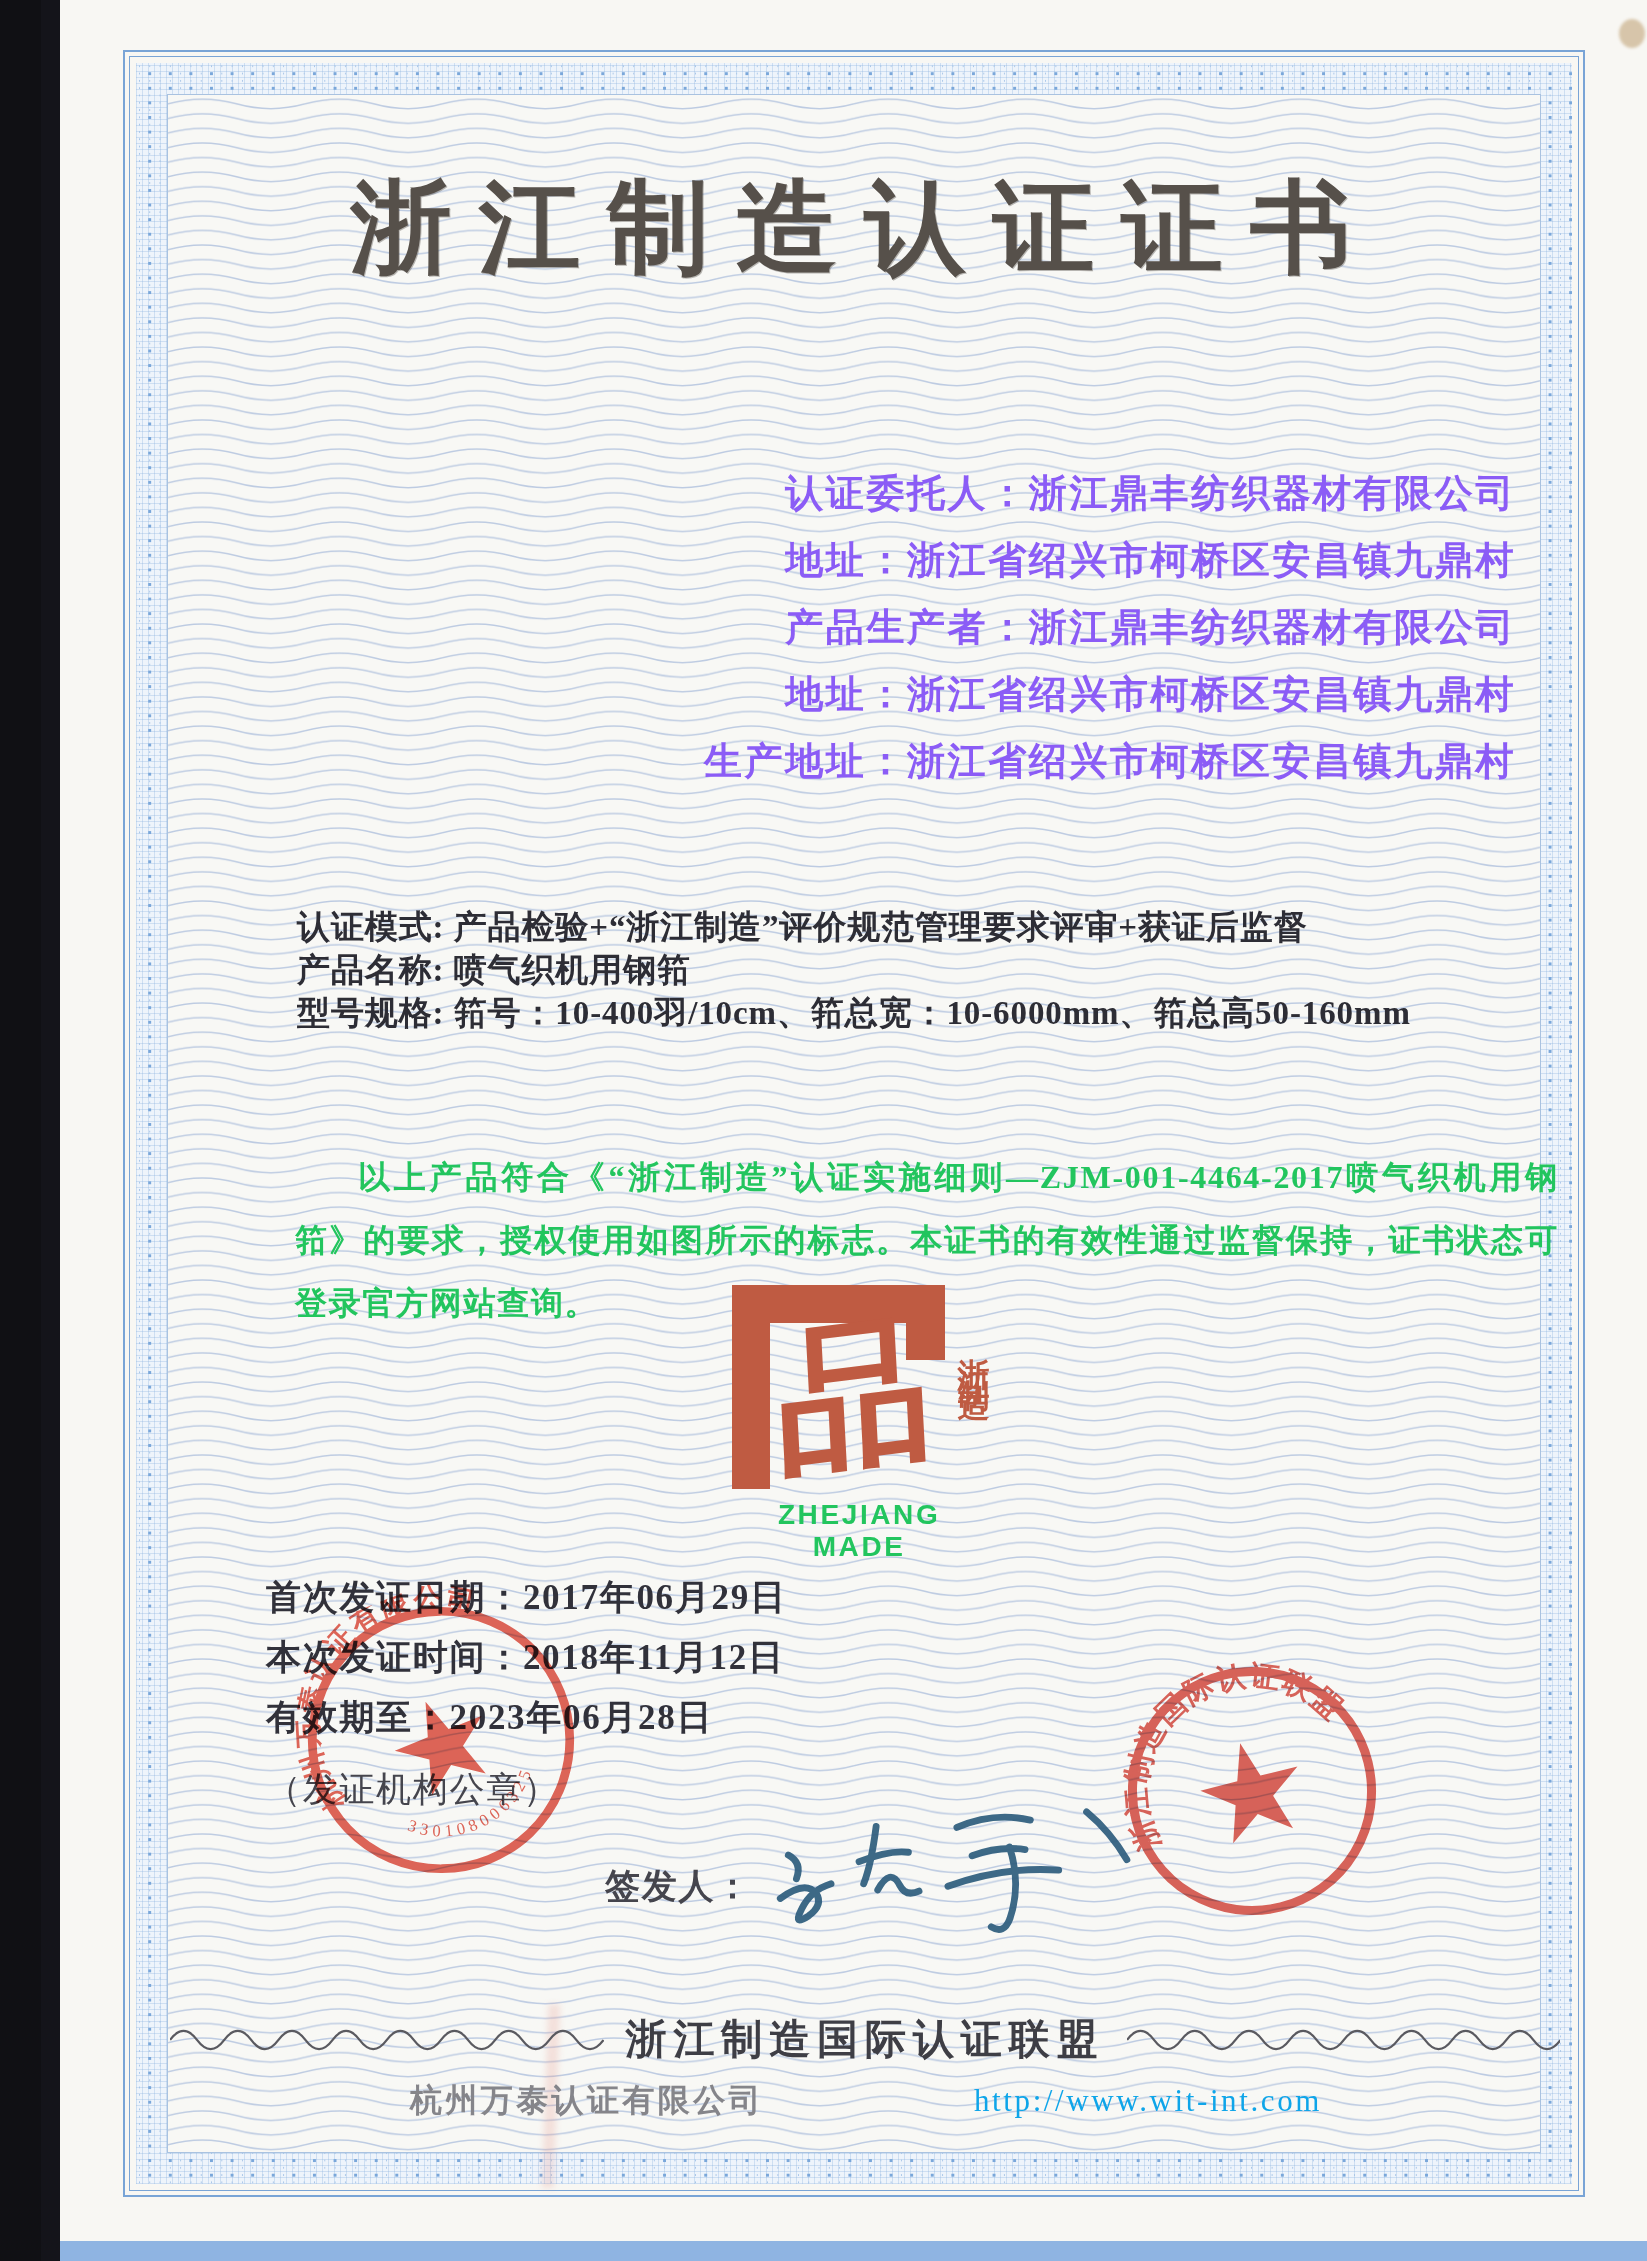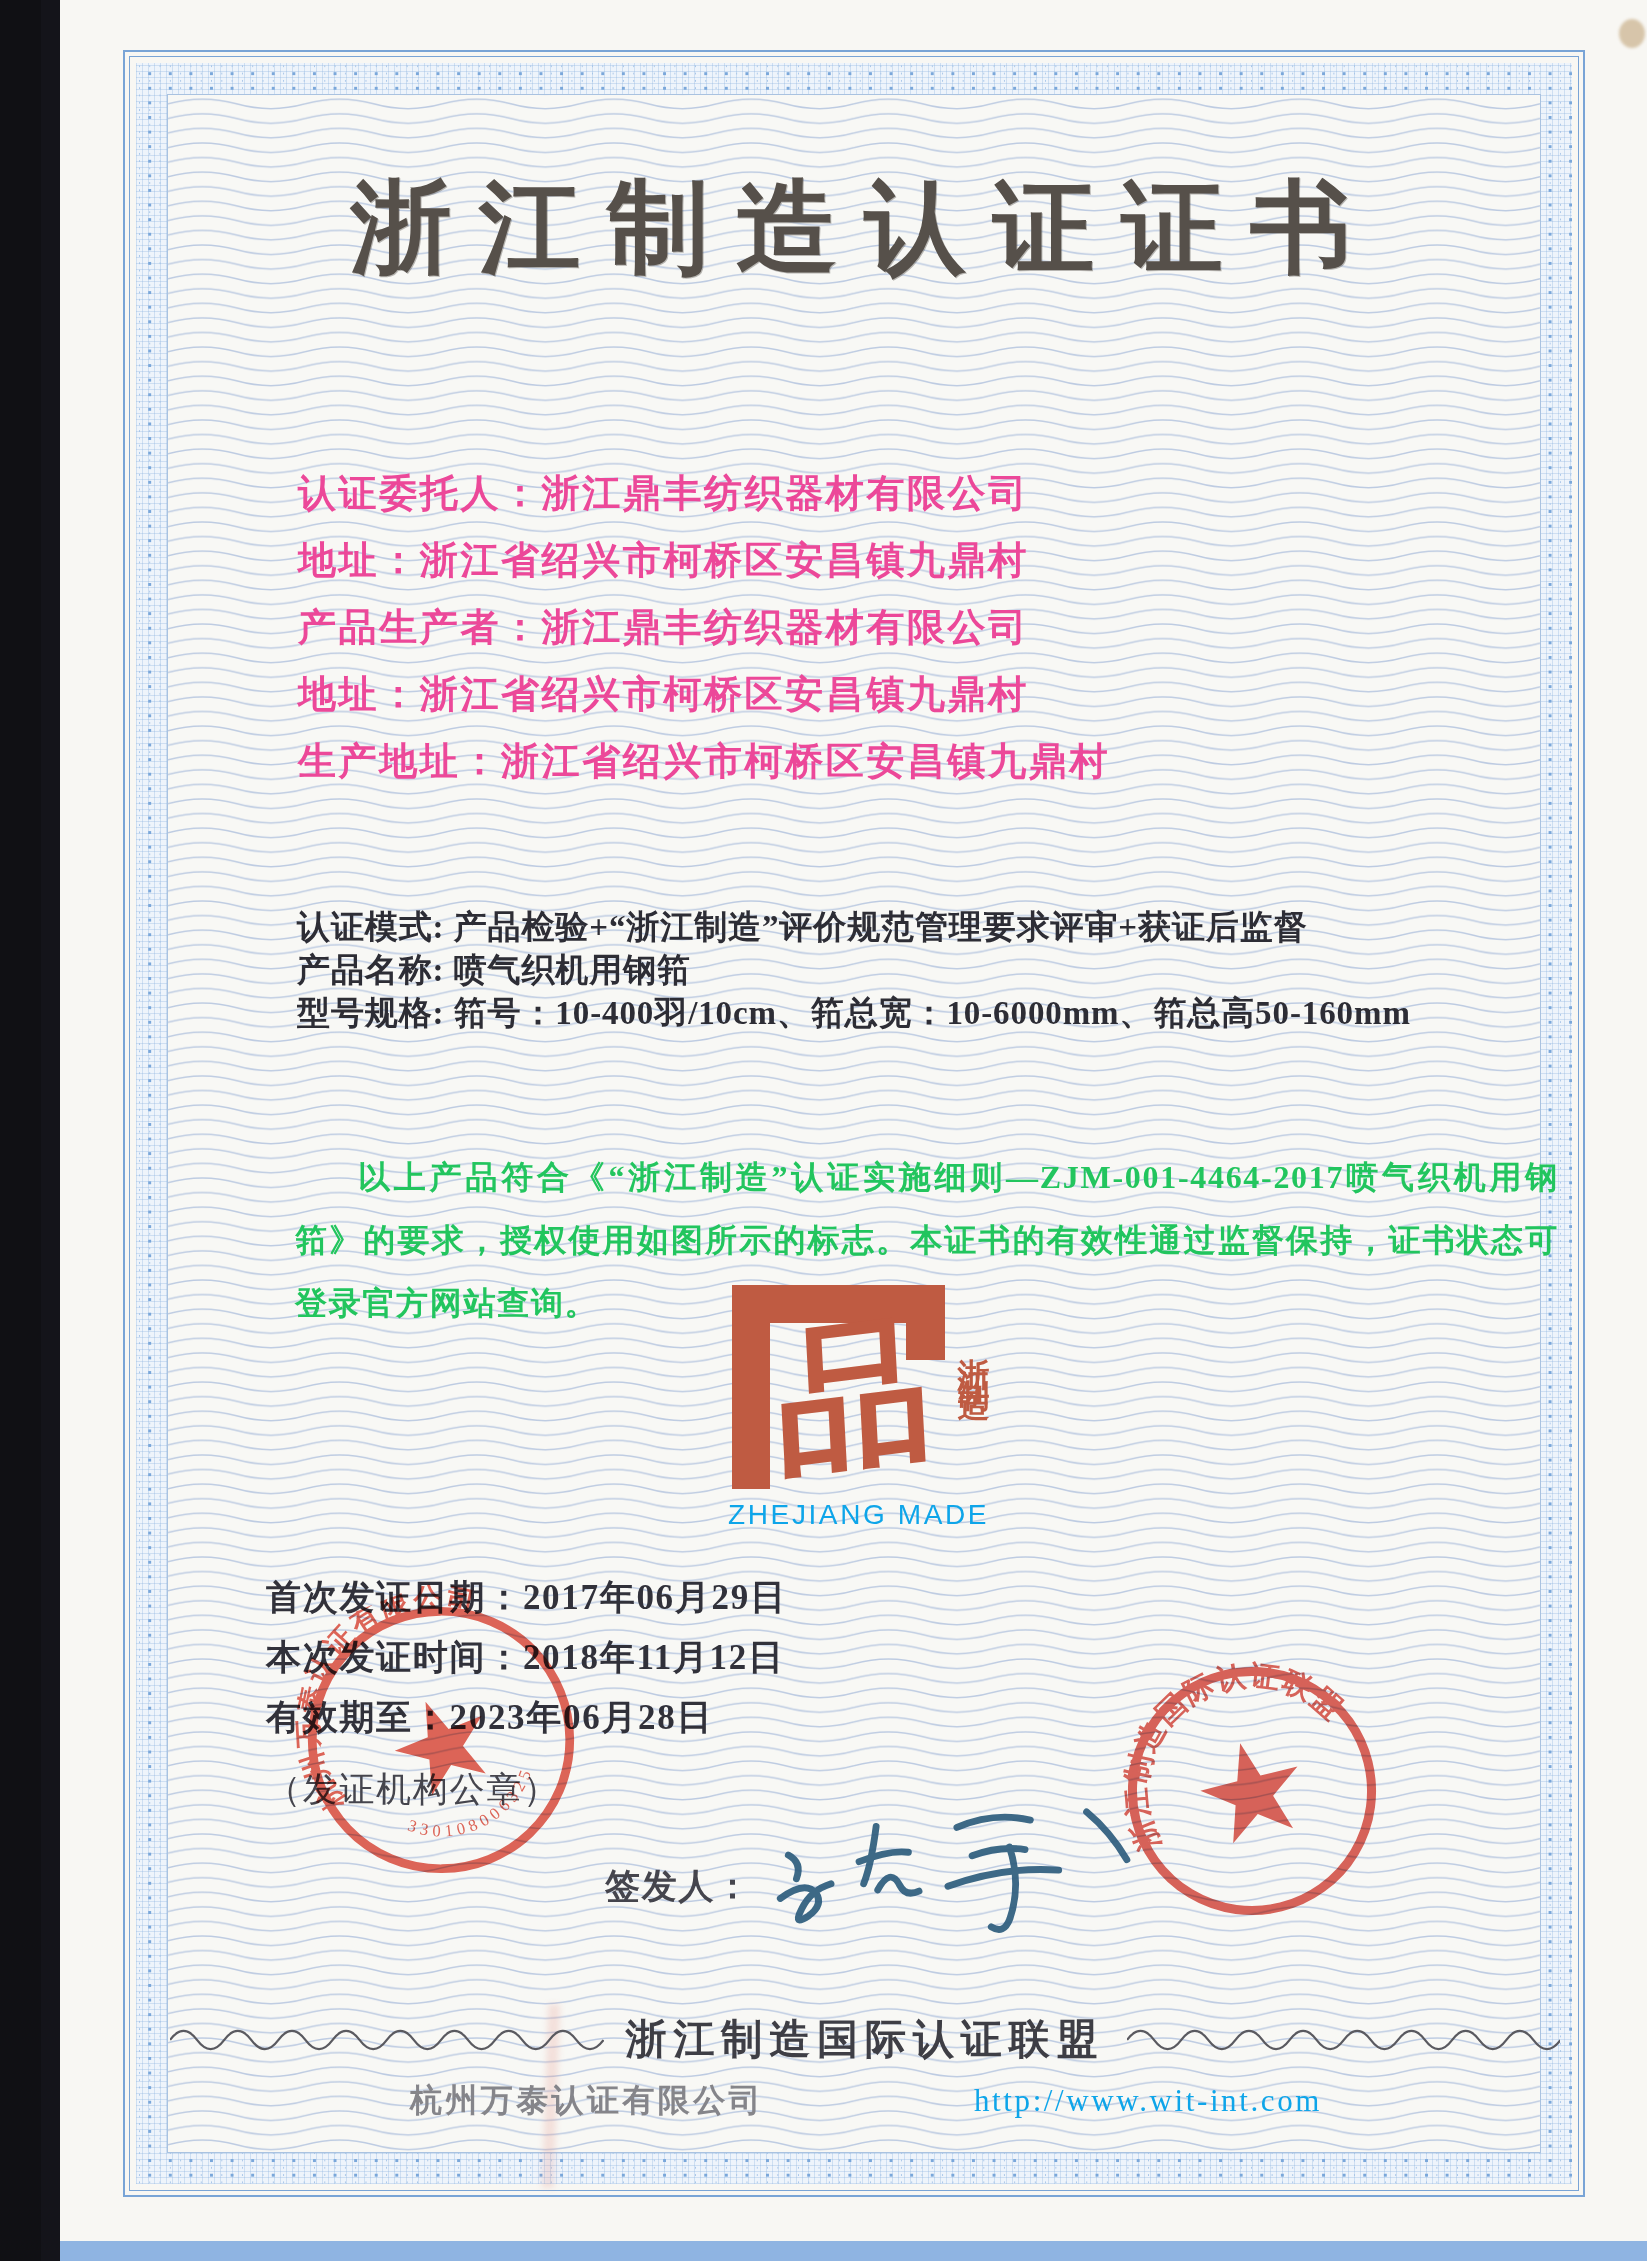--- a/index.html
+++ b/index.html
@@ -28,38 +28,38 @@
   .inner svg.waves{position:absolute;left:0;top:0;width:100%;height:100%;}
   
   .content{position:absolute;left:0;top:0;width:1647px;height:2261px;}
   .doc-title{position:absolute;left:137px;top:161px;width:1373px;text-align:center;
              font-size:101px;font-weight:700;color:#56504a;letter-spacing:27.5px;
              text-shadow:0.9px 0.9px 0 rgba(86,80,74,.4);}
   .cert-no{position:absolute;left:137px;top:350px;width:1373px;text-align:center;
            font-family:"Liberation Sans","DejaVu Sans",sans-serif;
            font-size:40px;font-weight:600;color:#26262e;letter-spacing:1.7px;}
   .parties{position:absolute;left:257px;top:460px;width:1218px;}
-  .parties .line{height:67px;line-height:67px;font-size:38px;font-weight:700;color:#ec4899;letter-spacing:2.6px;}
+  .parties .line{height:67px;line-height:67px;font-size:38px;font-weight:700;color:#8b5cf6;letter-spacing:2.6px;text-align:right;}
   .certif{position:absolute;left:256px;top:906px;width:1252px;}
   .certif .line{height:43px;line-height:43px;font-size:33px;font-weight:600;color:#2d2d35;letter-spacing:0.9px;}
   .statement{position:absolute;left:254px;top:1146px;width:1264px;font-size:32px;line-height:63px;
              color:#22c55e;font-weight:600;text-align:justify;text-indent:63px;letter-spacing:1.7px;}
   
   .logo{position:absolute;left:682px;top:1285px;width:273px;height:264px;}
   .logo .bar-top{position:absolute;left:8.6px;top:0;width:213px;height:38px;background:#bf5b42;}
   .logo .bar-corner{position:absolute;left:183px;top:0;width:39px;height:75px;background:#bf5b42;}
   .logo .bar-left{position:absolute;left:8.6px;top:0;width:38px;height:204px;background:#bf5b42;}
   .logo .mark{position:absolute;left:38px;top:15.4px;width:185px;height:194px;display:flex;
               align-items:center;justify-content:center;font-size:156px;font-weight:700;
               color:#bf5b42;transform:rotate(-7deg) skewX(-4deg);}
   .logo .side{position:absolute;right:0;top:48px;writing-mode:vertical-rl;font-size:32px;
               font-weight:700;color:#bf5b42;letter-spacing:10.3px;}
-  .logo .caption{position:absolute;left:5.1px;top:214px;width:262px;text-align:left;
+  .logo .caption{position:absolute;left:5.1px;top:214px;width:262px;text-align:center;
                  font-family:"Liberation Sans","DejaVu Sans",sans-serif;
-                 font-size:28px;font-weight:400;color:#0ea5e9;letter-spacing:2.6px;}
+                 font-size:28px;font-weight:700;color:#22c55e;letter-spacing:2.6px;}
   .issuance{position:absolute;left:225px;top:1568px;width:772px;}
   .issuance .line{height:60px;line-height:60px;font-size:35px;font-weight:600;color:#31313a;letter-spacing:1.7px;}
   .issuance .note{margin-top:12px;color:#45454d;font-weight:500;}
   .signer{position:absolute;left:564px;top:1863px;font-size:35px;font-weight:600;color:#45454d;letter-spacing:1.7px;}
   .signature{position:absolute;left:716px;top:1793px;width:403px;height:163px;transform:rotate(-3deg);}
   
   .seal{position:absolute;mix-blend-mode:multiply;opacity:.9;}
   .seal-left{left:249px;top:1589px;width:302px;height:302px;transform:rotate(-22deg);}
   .seal-right{left:1072px;top:1652px;width:278px;height:278px;transform:rotate(-14deg);}
   .smear{position:absolute;left:504px;top:2004px;width:12px;height:184px;background:#e28a7e;

